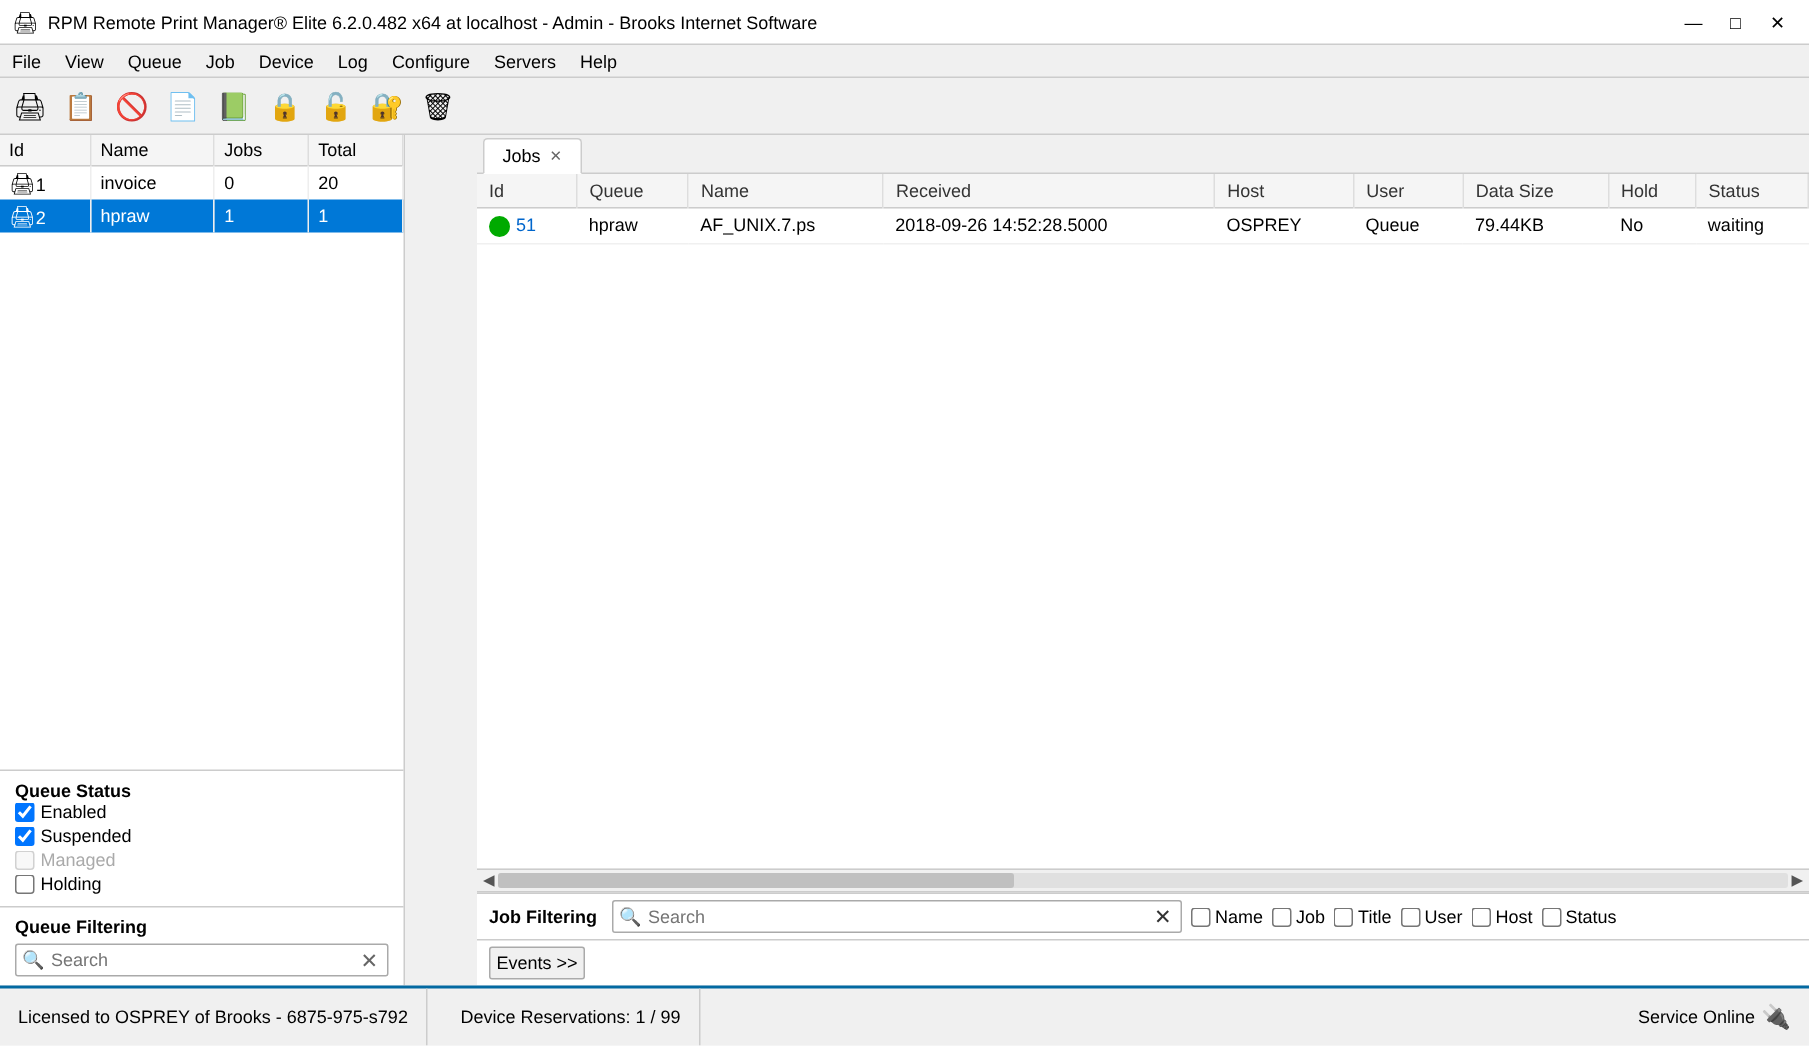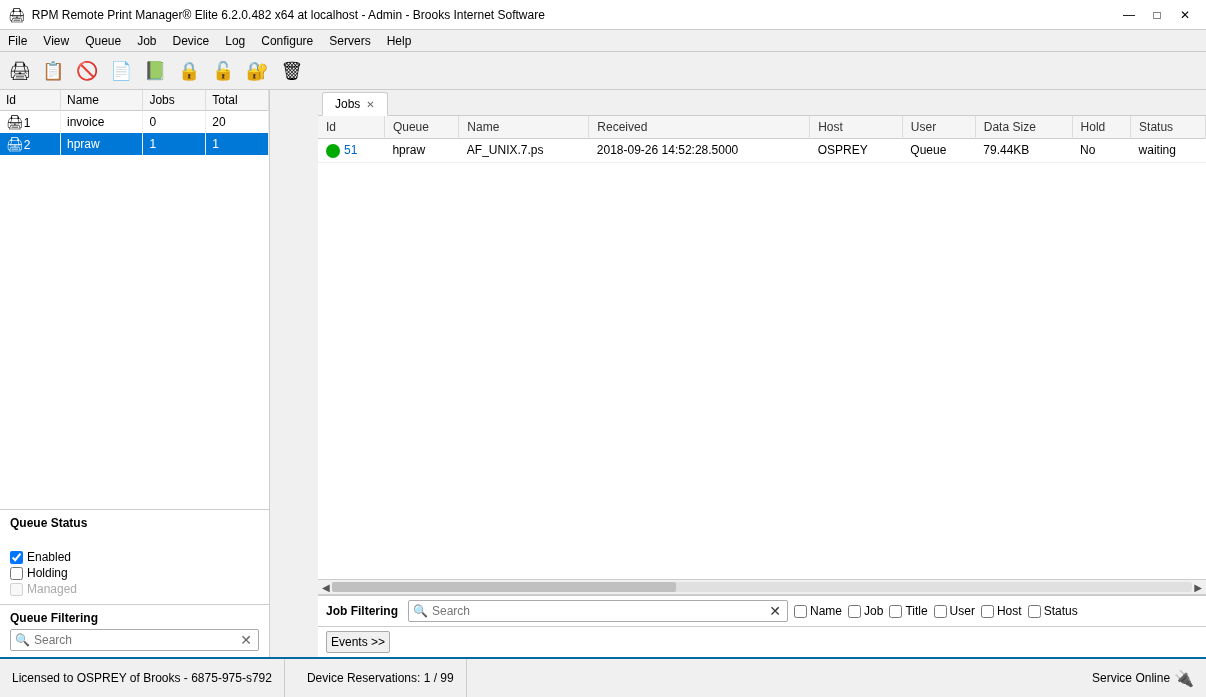--- a/index.html
+++ b/index.html
@@ -136,21 +136,21 @@
     }
     .printer-icon { font-size: 14px; }
 
     
     #queue-status {
       border-top: 1px solid #ccc;
       padding: 6px 10px;
     }
     #queue-status h4 {
       font-size: 12px;
-      margin-bottom: 20px;
+      margin-bottom: 0;
     }
     .checkbox-item {
       display: flex;
       align-items: center;
       gap: 4px;
       margin-bottom: 2px;
       font-size: 12px;
     }
     .checkbox-item input { cursor: pointer; }
     .checkbox-item.disabled { color: #aaa; }
@@ -465,26 +465,30 @@
 
     <div id="queue-status">
       <h4>Queue Status</h4>
       <div id="queue-status-items">
 
       <div class="checkbox-item">
             <input type="checkbox" checked="" style="">
             <span>Enabled</span>
           </div>
           <div class="checkbox-item">
-            <input type="checkbox" style="">
-            <span>Holding</span>
+            <input type="checkbox" checked="" style="">
+            <span>Suspended</span>
           </div>
           <div class="checkbox-item disabled">
             <input type="checkbox" disabled="" style="">
             <span>Managed</span>
+          </div>
+          <div class="checkbox-item">
+            <input type="checkbox" style="">
+            <span>Holding</span>
           </div>
         </div>
     </div>
 
     <div id="queue-filtering">
       <h4>Queue Filtering</h4>
       <div class="search-box-container">
         <span class="search-icon-char">🔍</span>
         <input type="text" placeholder="Search" style="">
         <button class="clear-btn">✕</button>

